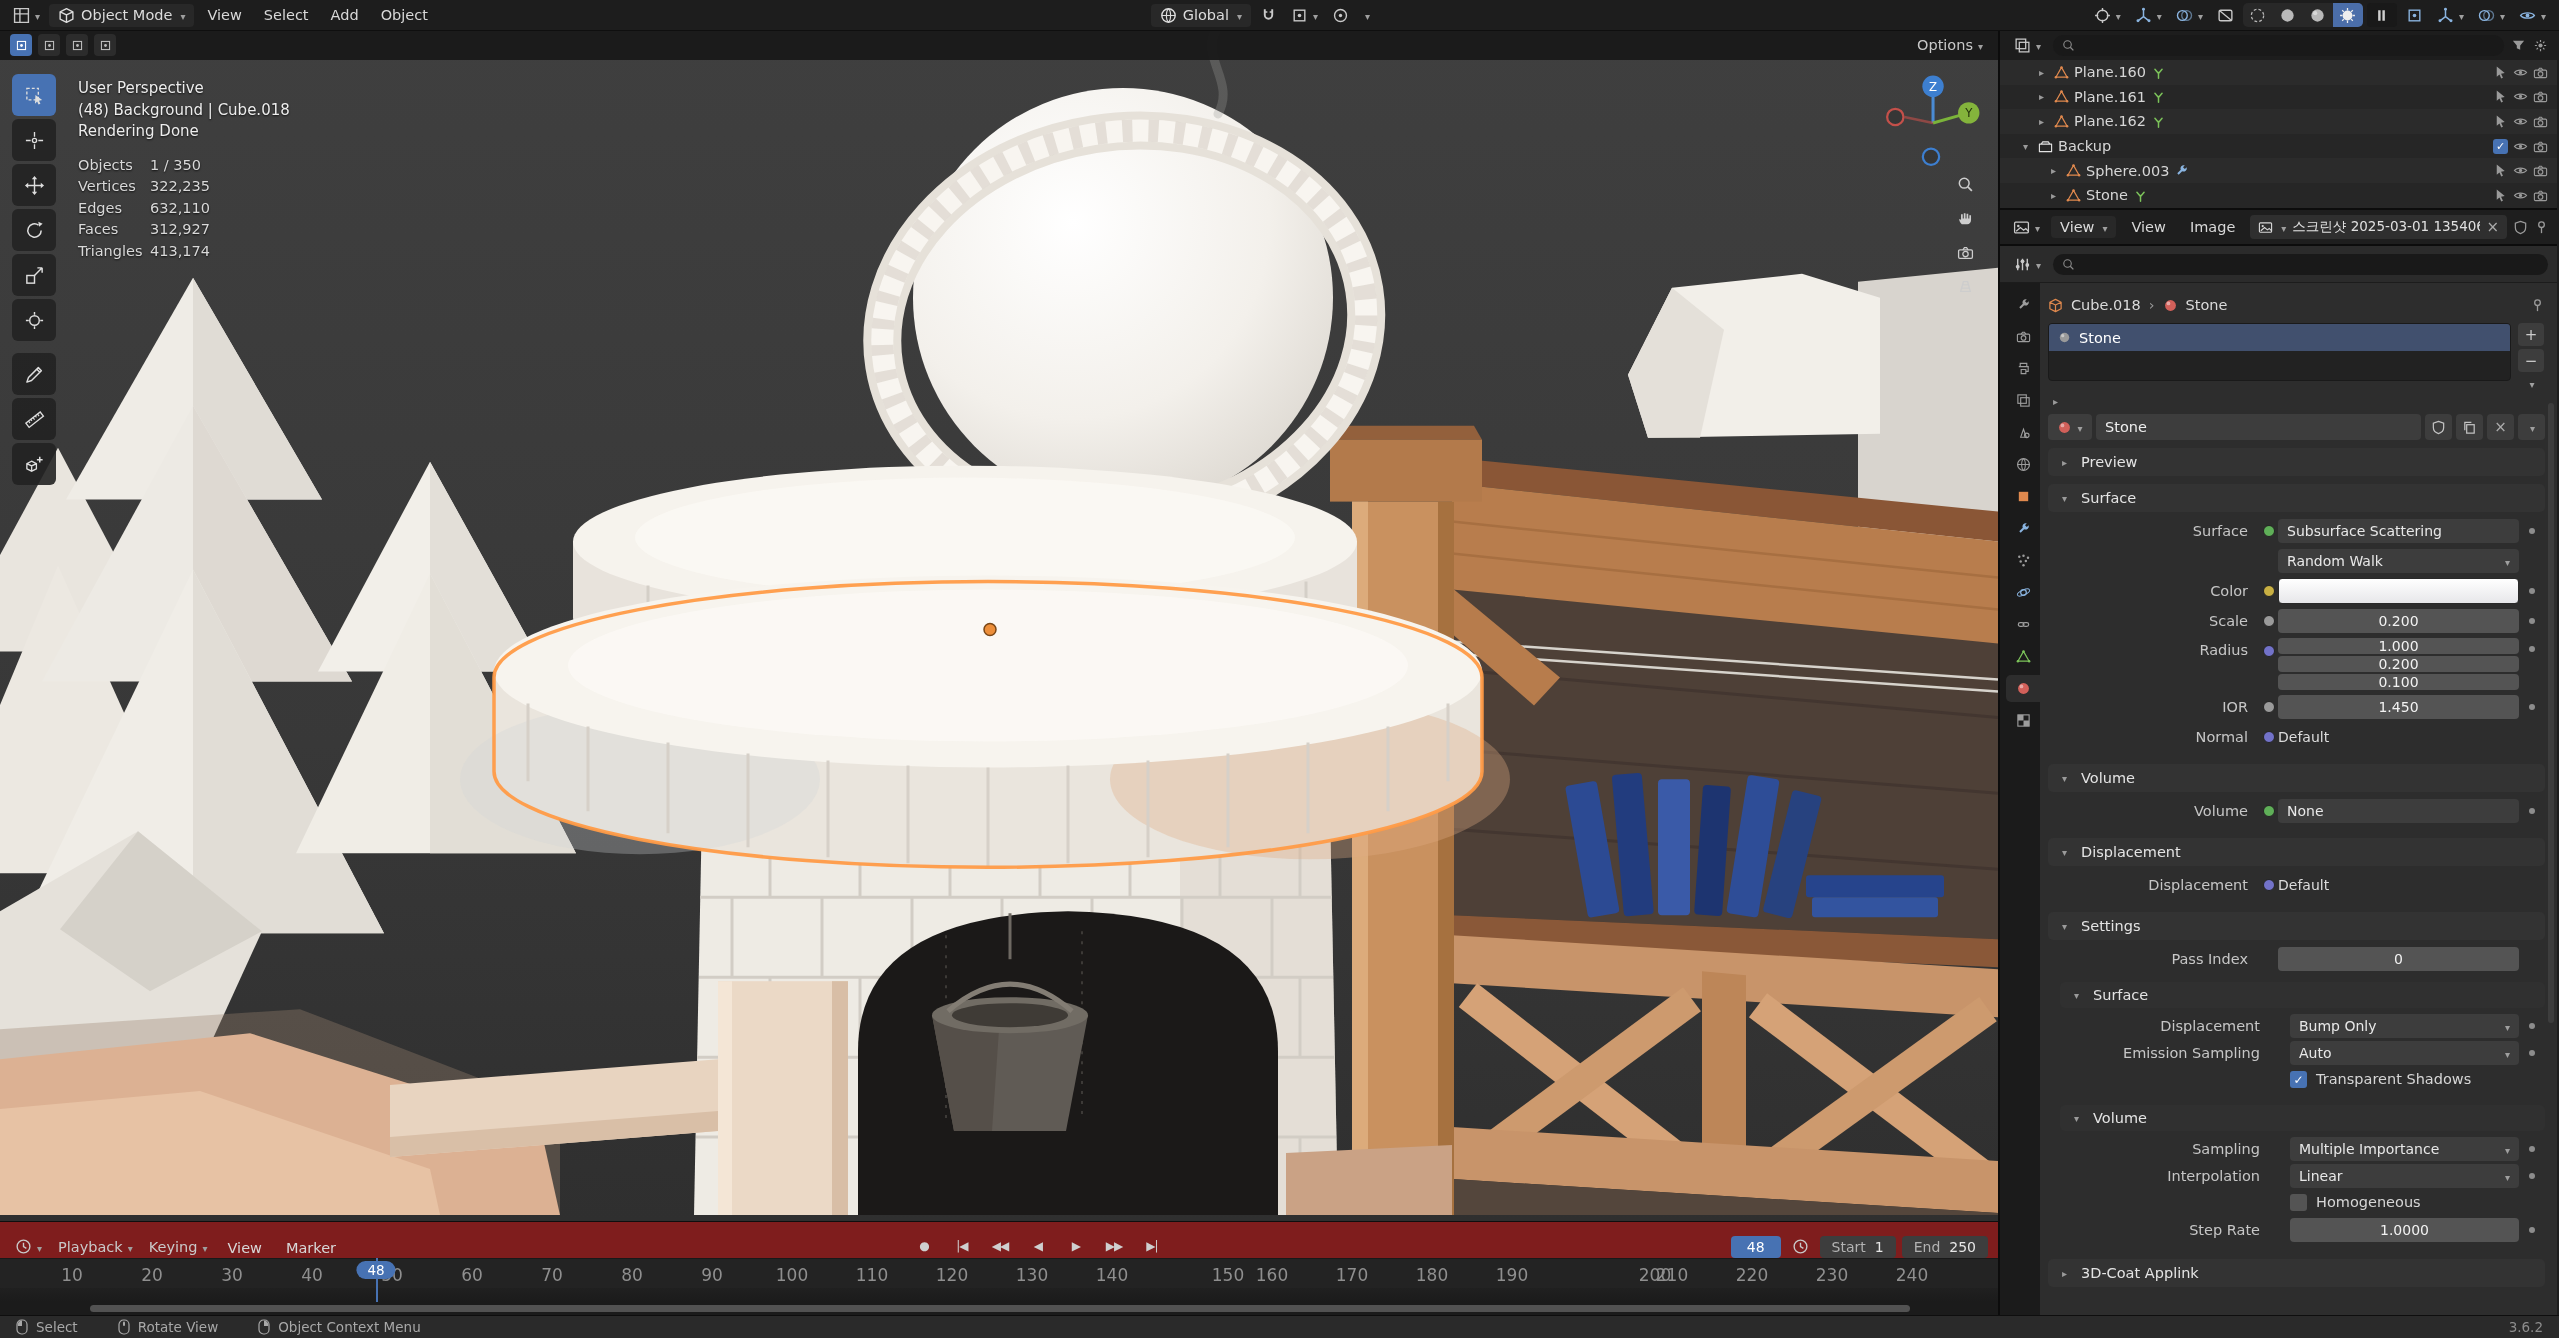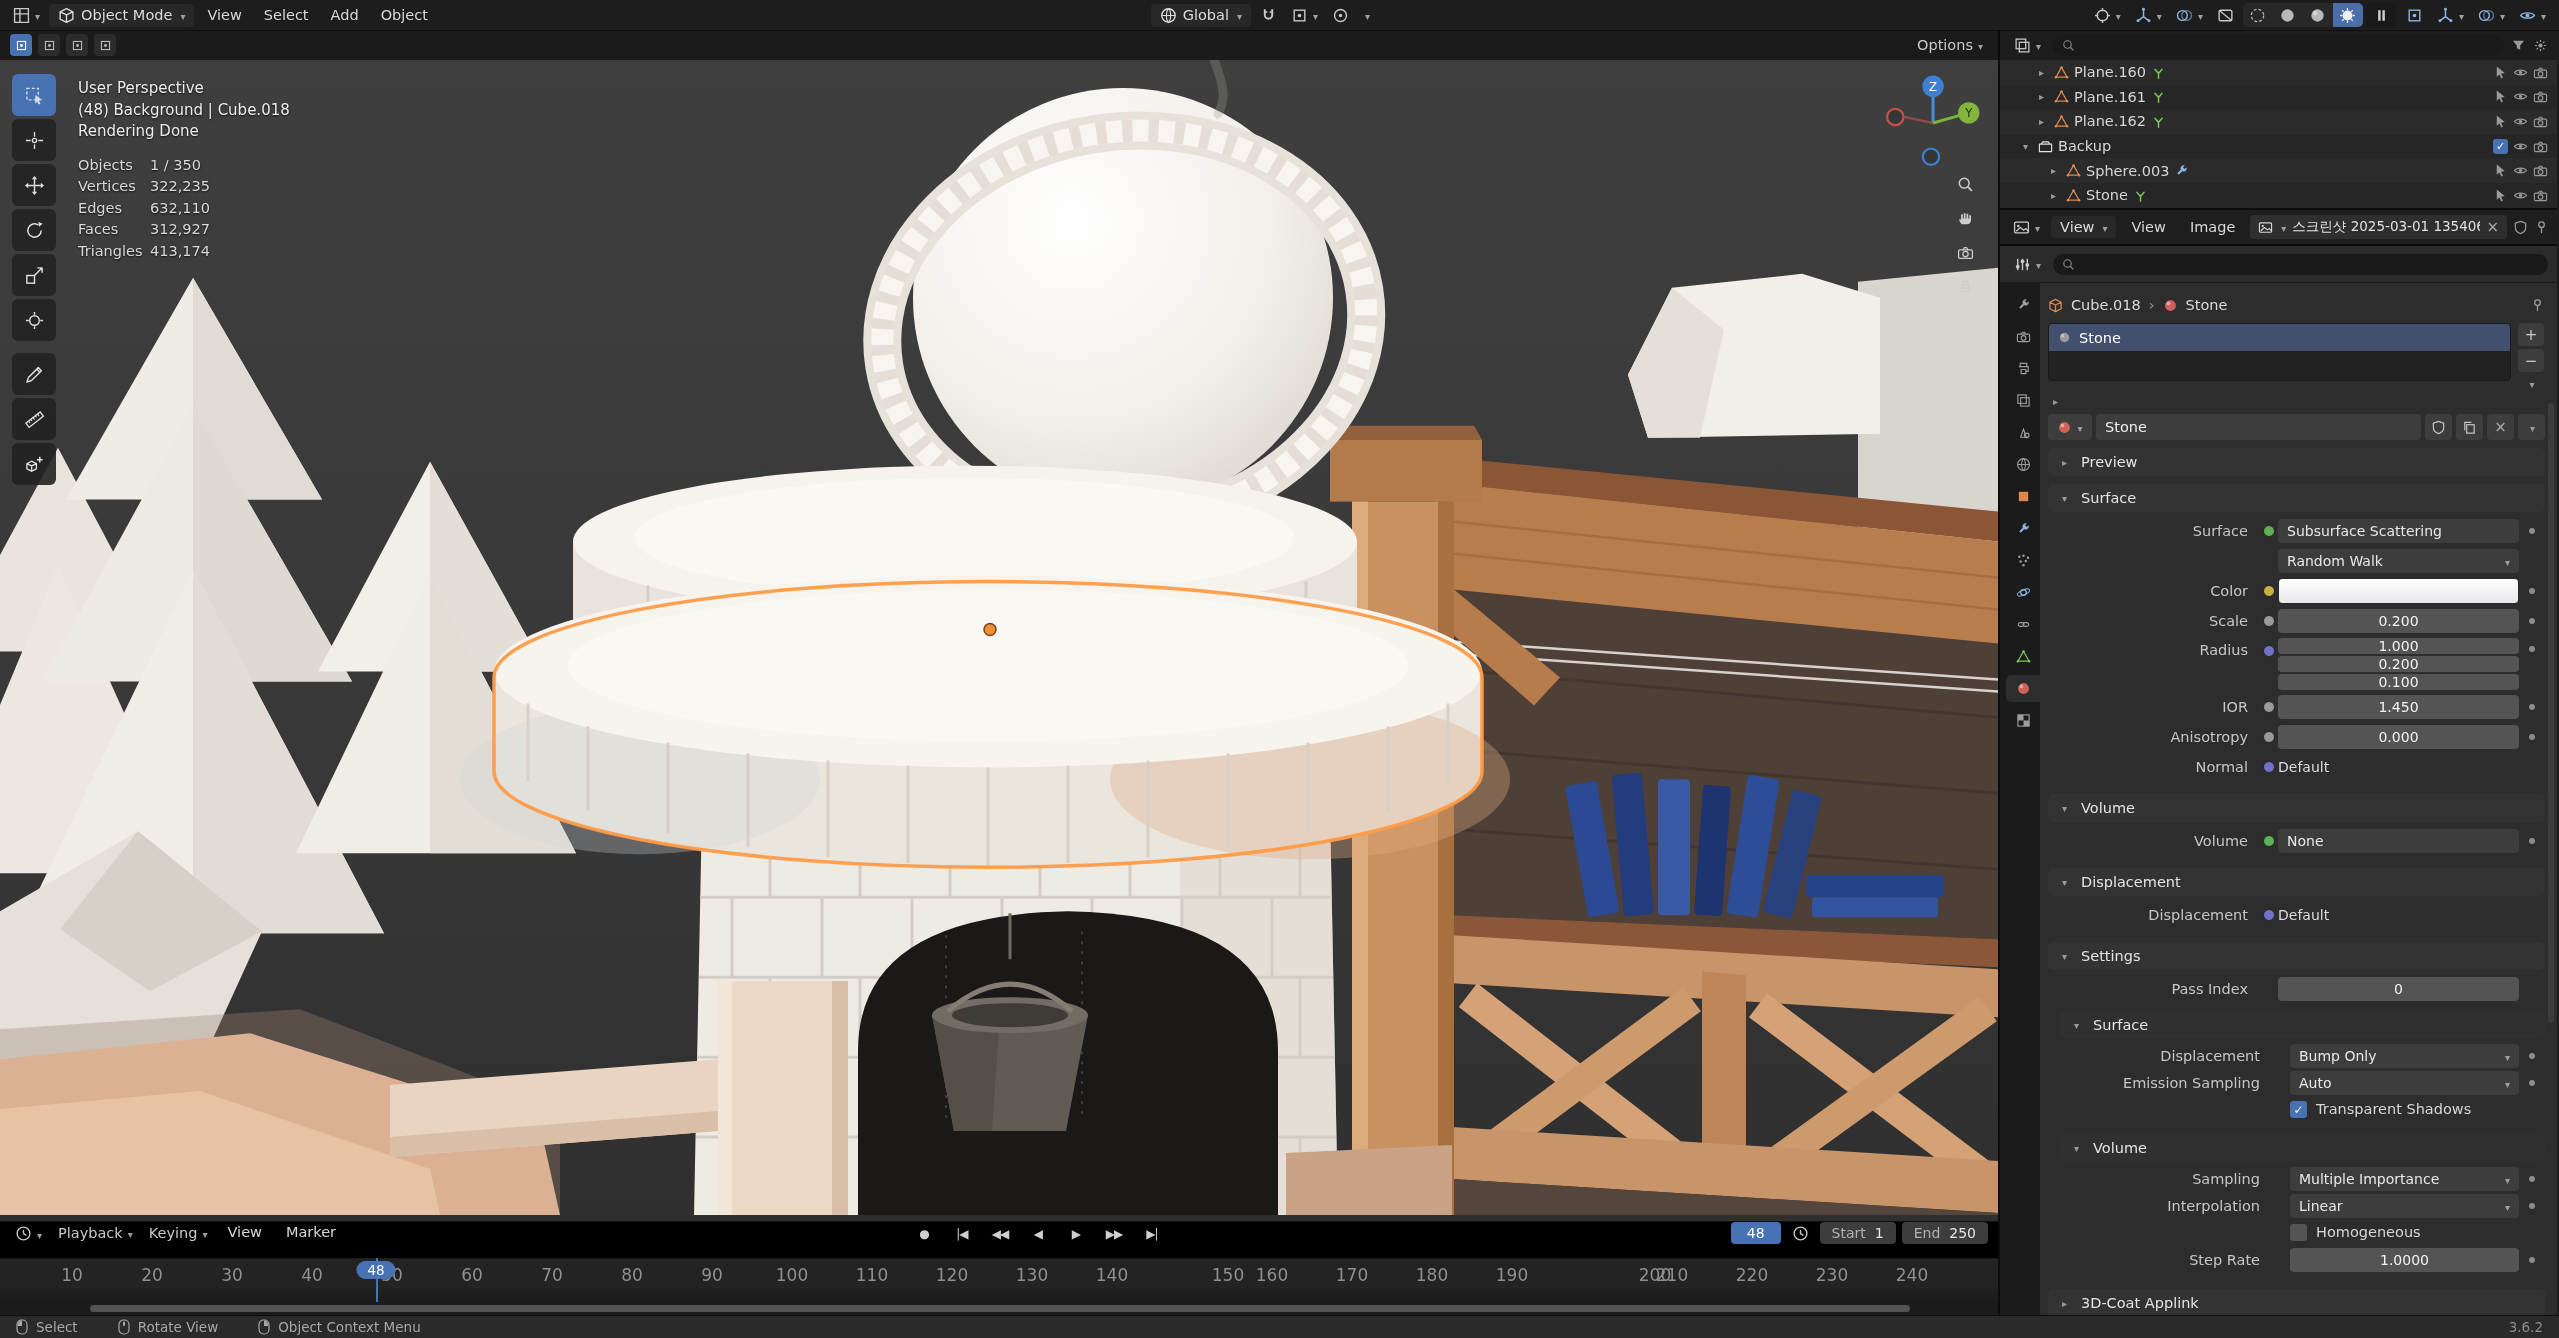--- a/index.html
+++ b/index.html
@@ -36,21 +36,21 @@
   .tool.active{background:#4772b3}
   .tool.gap{margin-top:9px}
   .vpinfo{position:absolute;left:78px;top:48px;line-height:21.5px;font-size:15px;color:#ededed;
           text-shadow:0 1px 2px rgba(0,0,0,.75);z-index:3}
   .stats{margin-top:12px;font-size:14.5px;color:#d9d9d9}
   .srow .sl{display:inline-block;width:72px}
   .gz{position:absolute;right:16px;top:40px;width:102px;height:102px;z-index:3}
   .navicons{position:absolute;right:24px;top:146px;display:flex;flex-direction:column;gap:17px;align-items:center;z-index:3;color:#cdcdcd}
   
   .timeline{height:94px;background:#242424;border-top:1px solid #0e0e0e;display:flex;flex-direction:column}
-  .t-header{height:36px;display:flex;align-items:flex-start;gap:6px;padding:0 10px;background:#000000}
+  .t-header{height:36px;display:flex;align-items:flex-end;gap:6px;padding:0 10px;background:#7f1d1d}
   .tb{min-width:26px;height:24px;padding:0 3px;display:flex;align-items:center;justify-content:center;border-radius:4px;color:#cfcfcf;font-size:12px;letter-spacing:-1px}
   .frame-field{background:#4772b3;color:#fff;border-radius:4px;padding:3px 16px;font-size:14px}
   .se-field{background:#3d3d3d;border-radius:4px;padding:3px 12px;font-size:14px;color:#e6e6e6;display:flex;gap:9px}
   .se-field .sel{color:#b2b2b2}
   .t-body{position:relative;height:44px}
   .t-ruler{position:absolute;left:0;right:0;top:0;height:30px;background:#232323;border-top:1px solid #191919}
   .tick{position:absolute;top:6px;transform:translateX(-50%);font-size:17px;color:#8f8f8f}
   .t-track{position:absolute;left:0;right:0;top:30px;height:14px;background:linear-gradient(#202020,#1b1b1b)}
   .playhead{position:absolute;top:0;bottom:0;width:2px;background:#4772b3;z-index:2}
   .cfbadge{position:absolute;top:3px;transform:translateX(-50%);background:#4772b3;color:#fff;font-size:13.5px;
@@ -1209,32 +1209,20 @@
                       <span class="dot"></span>
                     </div>
                   <div class="val">
                       <div class="field">1.450</div>
                     </div>
                   <div class="dec">
                       <span class="decdot"></span>
                     </div>
                 </div>
                 <div class="row">
-                  <div class="lab">Anisotropy</div>
-                  <div class="sock">
-                      <span class="dot"></span>
-                    </div>
-                  <div class="val">
-                      <div class="field">0.000</div>
-                    </div>
-                  <div class="dec">
-                      <span class="decdot"></span>
-                    </div>
-                </div>
-                <div class="row">
                   <div class="lab">Normal</div>
                   <div class="sock">
                       <span class="dot v"></span>
                     </div>
                   <div class="val">
                       <span class="plain">Default</span>
                     </div>
                   <div class="dec"></div>
                 </div>
               </div>

